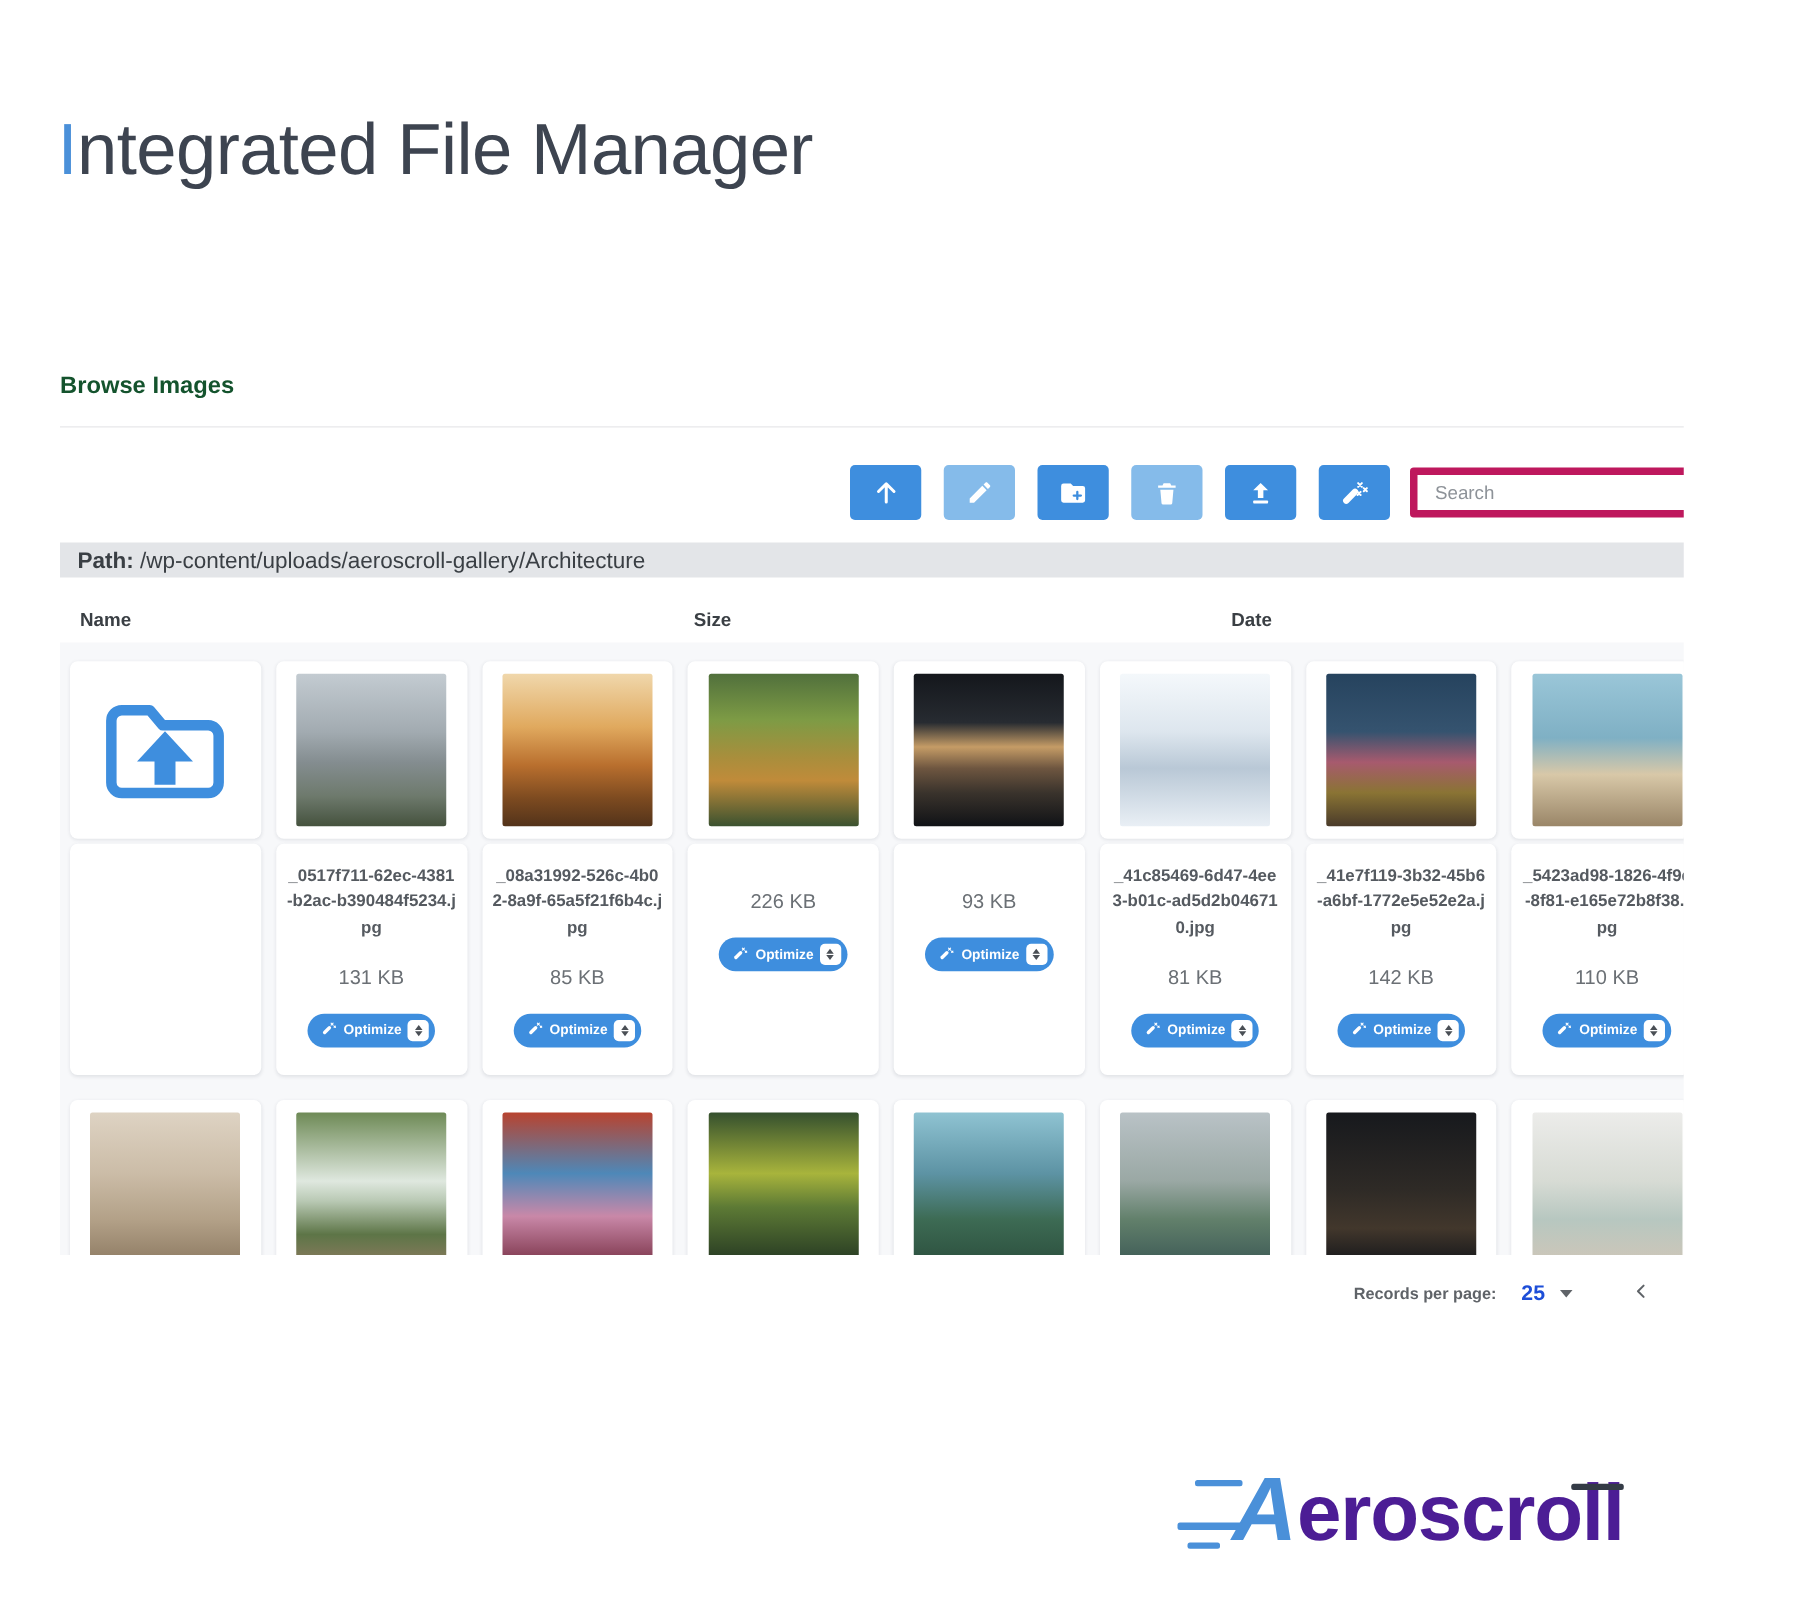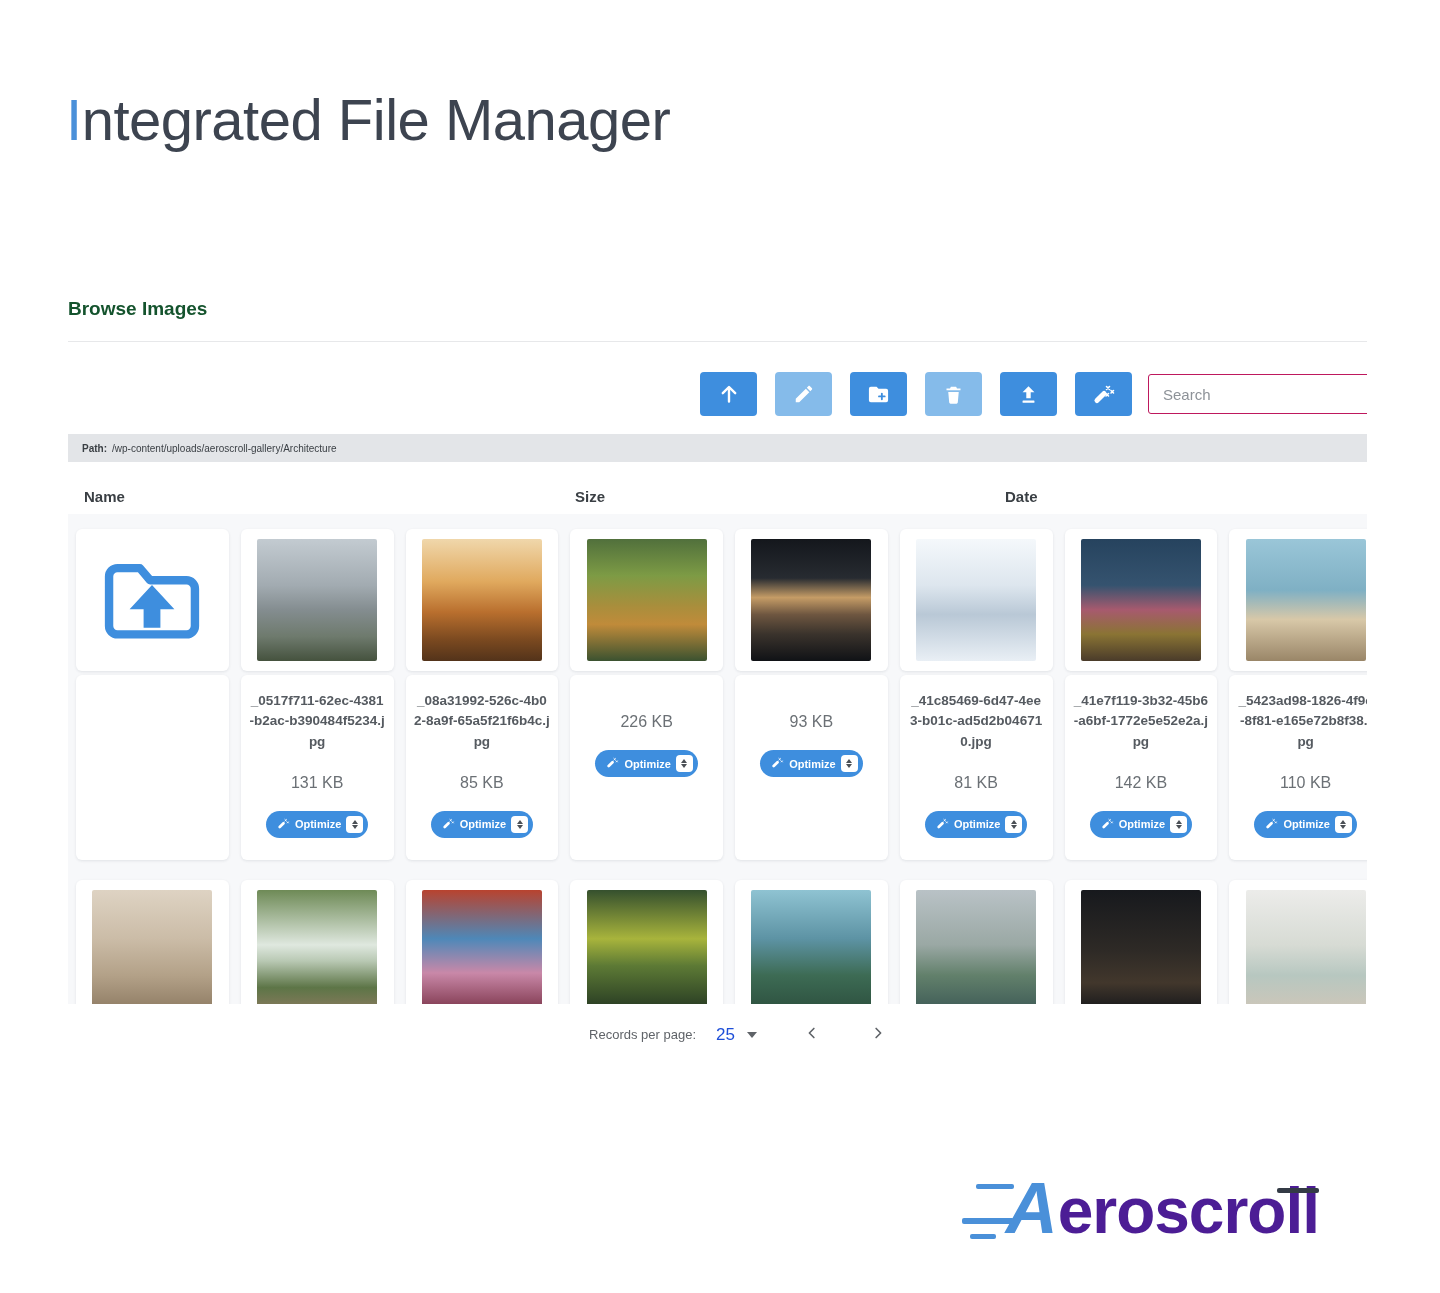--- a/index.html
+++ b/index.html
@@ -1,39 +1,39 @@
 <!DOCTYPE html>
 <html><head>
 <meta charset="utf-8">
 <style>
   * { box-sizing: border-box; margin: 0; padding: 0; }
   body { font-family: "Liberation Sans", sans-serif; background: #fff; }
-  .page { position: relative; width: 1347px; height: 1293px; background: #fff; overflow: hidden; margin-left: 20px; }
+  .page { position: relative; width: 1347px; height: 1293px; background: #fff; overflow: hidden; }
 
   
   .page-title { position: absolute; left: 46px; top 86px; top: 86px; font-size: 58px; font-weight: 400; color: #3d4450; letter-spacing: -0.5px; }
   .page-title .t-accent { color: #4a90d9; }
 
   
   .panel { position: absolute; left: 48px; top: 298px; width: 1344px; }
   .panel-heading { font-size: 19px; font-weight: 700; color: #14532d; }
   .panel-divider { margin-top: 21px; height: 1px; background: #e7e8ea; }
 
   
   .toolbar { margin-top: 30px; display: flex; justify-content: flex-end; align-items: center; height: 44px; }
   .tb-btn { width: 57px; height: 44px; border: none; border-radius: 4px; background: #3e8ede; margin-left: 18px; display: flex; align-items: center; justify-content: center; cursor: pointer; }
   .tb-btn.disabled { background: #85bbea; }
   .tb-btn svg { display: block; }
   .search-wrap { position: relative; margin-left: 16px; width: 264px; height: 40px; }
-  .search-input { width: 100%; height: 100%; border: 1px solid #be185d; border-radius: 3px; padding: 0 40px 0 14px; font-size: 15px; color: #3c4147; font-family: "Liberation Sans", sans-serif; outline: none; }
+  .search-input { width: 100%; height: 100%; border: 6px solid #be185d; border-radius: 3px; padding: 0 40px 0 14px; font-size: 15px; color: #3c4147; font-family: "Liberation Sans", sans-serif; outline: none; }
   .search-input::placeholder { color: #8d9298; }
   .search-icon { position: absolute; right: 12px; top: 9px; }
 
   
-  .path-bar { margin-top: 18px; height: 28px; background: #e3e5e8; display: flex; align-items: center; padding-left: 14px; font-size: 10px; color: #3a3f44; }
+  .path-bar { margin-top: 18px; height: 28px; background: #e3e5e8; display: flex; align-items: center; padding-left: 14px; font-size: 18px; color: #3a3f44; }
   .path-label { font-weight: 700; margin-right: 5px; }
 
   
   .col-headers { position: relative; margin-top: 26px; height: 20px; font-size: 15px; font-weight: 700; color: #3a3f44; }
   .col-name { position: absolute; left: 16px; }
   .col-size { position: absolute; left: 507px; }
   .col-date { position: absolute; left: 937px; }
 
   
   .grid-wrap { position: relative; margin-top: 6px; height: 490px; background: #f7f8fa; overflow: hidden; }
@@ -52,21 +52,21 @@
 
   
   .vscroll { position: absolute; top: 8px; right: 4px; bottom: 4px; width: 15px; background: #f4f4f3; border-radius: 2px; }
   .vs-arrow { position: absolute; left: 0; width: 15px; height: 14px; display: flex; align-items: center; justify-content: center; cursor: pointer; }
   .vs-arrow.up { top: 2px; } .vs-arrow.down { bottom: 2px; }
   .arr-up { width: 0; height: 0; border-left: 4px solid transparent; border-right: 4px solid transparent; border-bottom: 5px solid #8a8a8a; }
   .arr-down { width: 0; height: 0; border-left: 4px solid transparent; border-right: 4px solid transparent; border-top: 5px solid #8a8a8a; }
   .vs-thumb { position: absolute; left: 2px; top: 20px; width: 11px; height: 212px; background: #ababab; cursor: pointer; }
 
   
-  .pagination { margin-top: 18px; display: flex; justify-content: center; align-items: center; padding-right: 2px; }
+  .pagination { margin-top: 18px; display: flex; justify-content: flex-end; align-items: center; padding-right: 2px; font-weight: bold; }
   .pg-label { font-size: 13px; color: #5f6368; }
   .pg-value { margin-left: 20px; font-size: 17px; color: #1d4ed8; display: flex; align-items: center; gap: 12px; cursor: pointer; }
   .pg-caret { width: 0; height: 0; border-left: 5px solid transparent; border-right: 5px solid transparent; border-top: 6px solid #5f6368; }
   .pg-chevron { margin-left: 44px; background: none; border: none; cursor: pointer; padding: 2px; }
 
   
   .t-f1 { background: linear-gradient(180deg,#c3cbd1 0%,#a2abb1 38%,#848d90 58%,#6e7a6d 80%,#45523e 100%); }
   .t-f2 { background: linear-gradient(180deg,#f0d7ab 0%,#e0a95e 35%,#b96f2e 60%,#7c4a20 82%,#53331a 100%); }
   .t-f3 { background: linear-gradient(180deg,#51703c 0%,#7d9b45 30%,#a98e3c 55%,#c08b3a 70%,#3b5230 100%); }
   .t-f4 { background: linear-gradient(180deg,#14171c 0%,#272b31 32%,#c59c66 48%,#6e5640 62%,#3a332c 78%,#101216 100%); }

